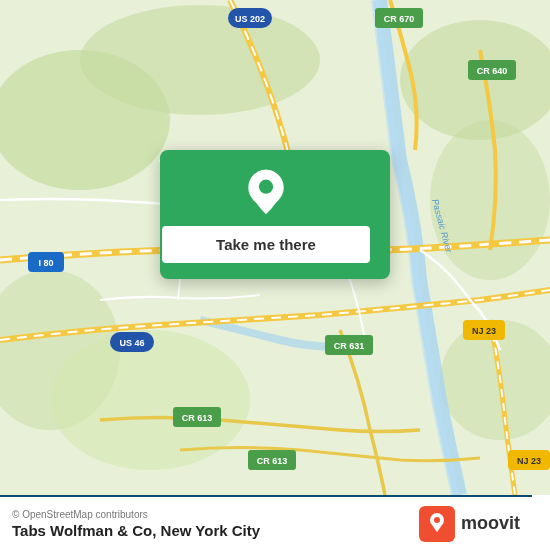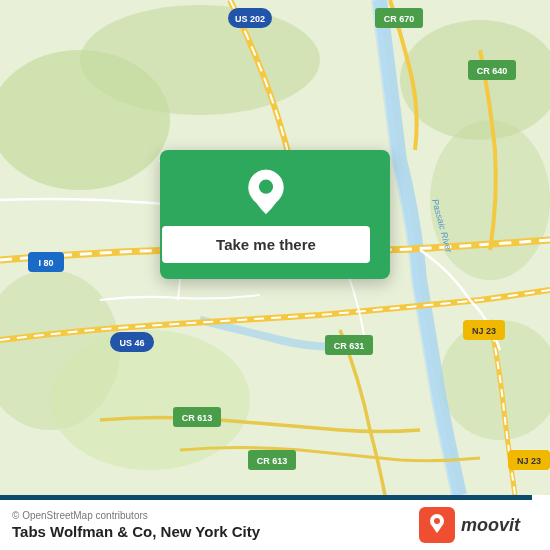--- a/index.html
+++ b/index.html
@@ -65,21 +65,21 @@
 
     
     #bottom-bar {
       width: 532px;
       height: 55px;
       background: white;
       display: flex;
       align-items: center;
       justify-content: space-between;
       padding: 0 12px;
-      border-top: 5px solid #0c4a6e;
+      border-top: 2px solid #0c4a6e;
       gap: 32px;
     }
 
     #bottom-left {
       display: flex;
       flex-direction: column;
     }
 
     #copyright-text {
       font-size: 10px;
@@ -90,21 +90,20 @@
     #location-name {
       font-size: 15px;
       font-weight: bold;
       color: #222;
     }
 
     #moovit-logo {
       display: flex;
       align-items: center;
       gap: 6px;
-      font-style: italic;
     }
 
     #moovit-icon {
       width: 36px;
       height: 36px;
     }
 
     #moovit-text {
       font-size: 18px;
       font-weight: bold;

